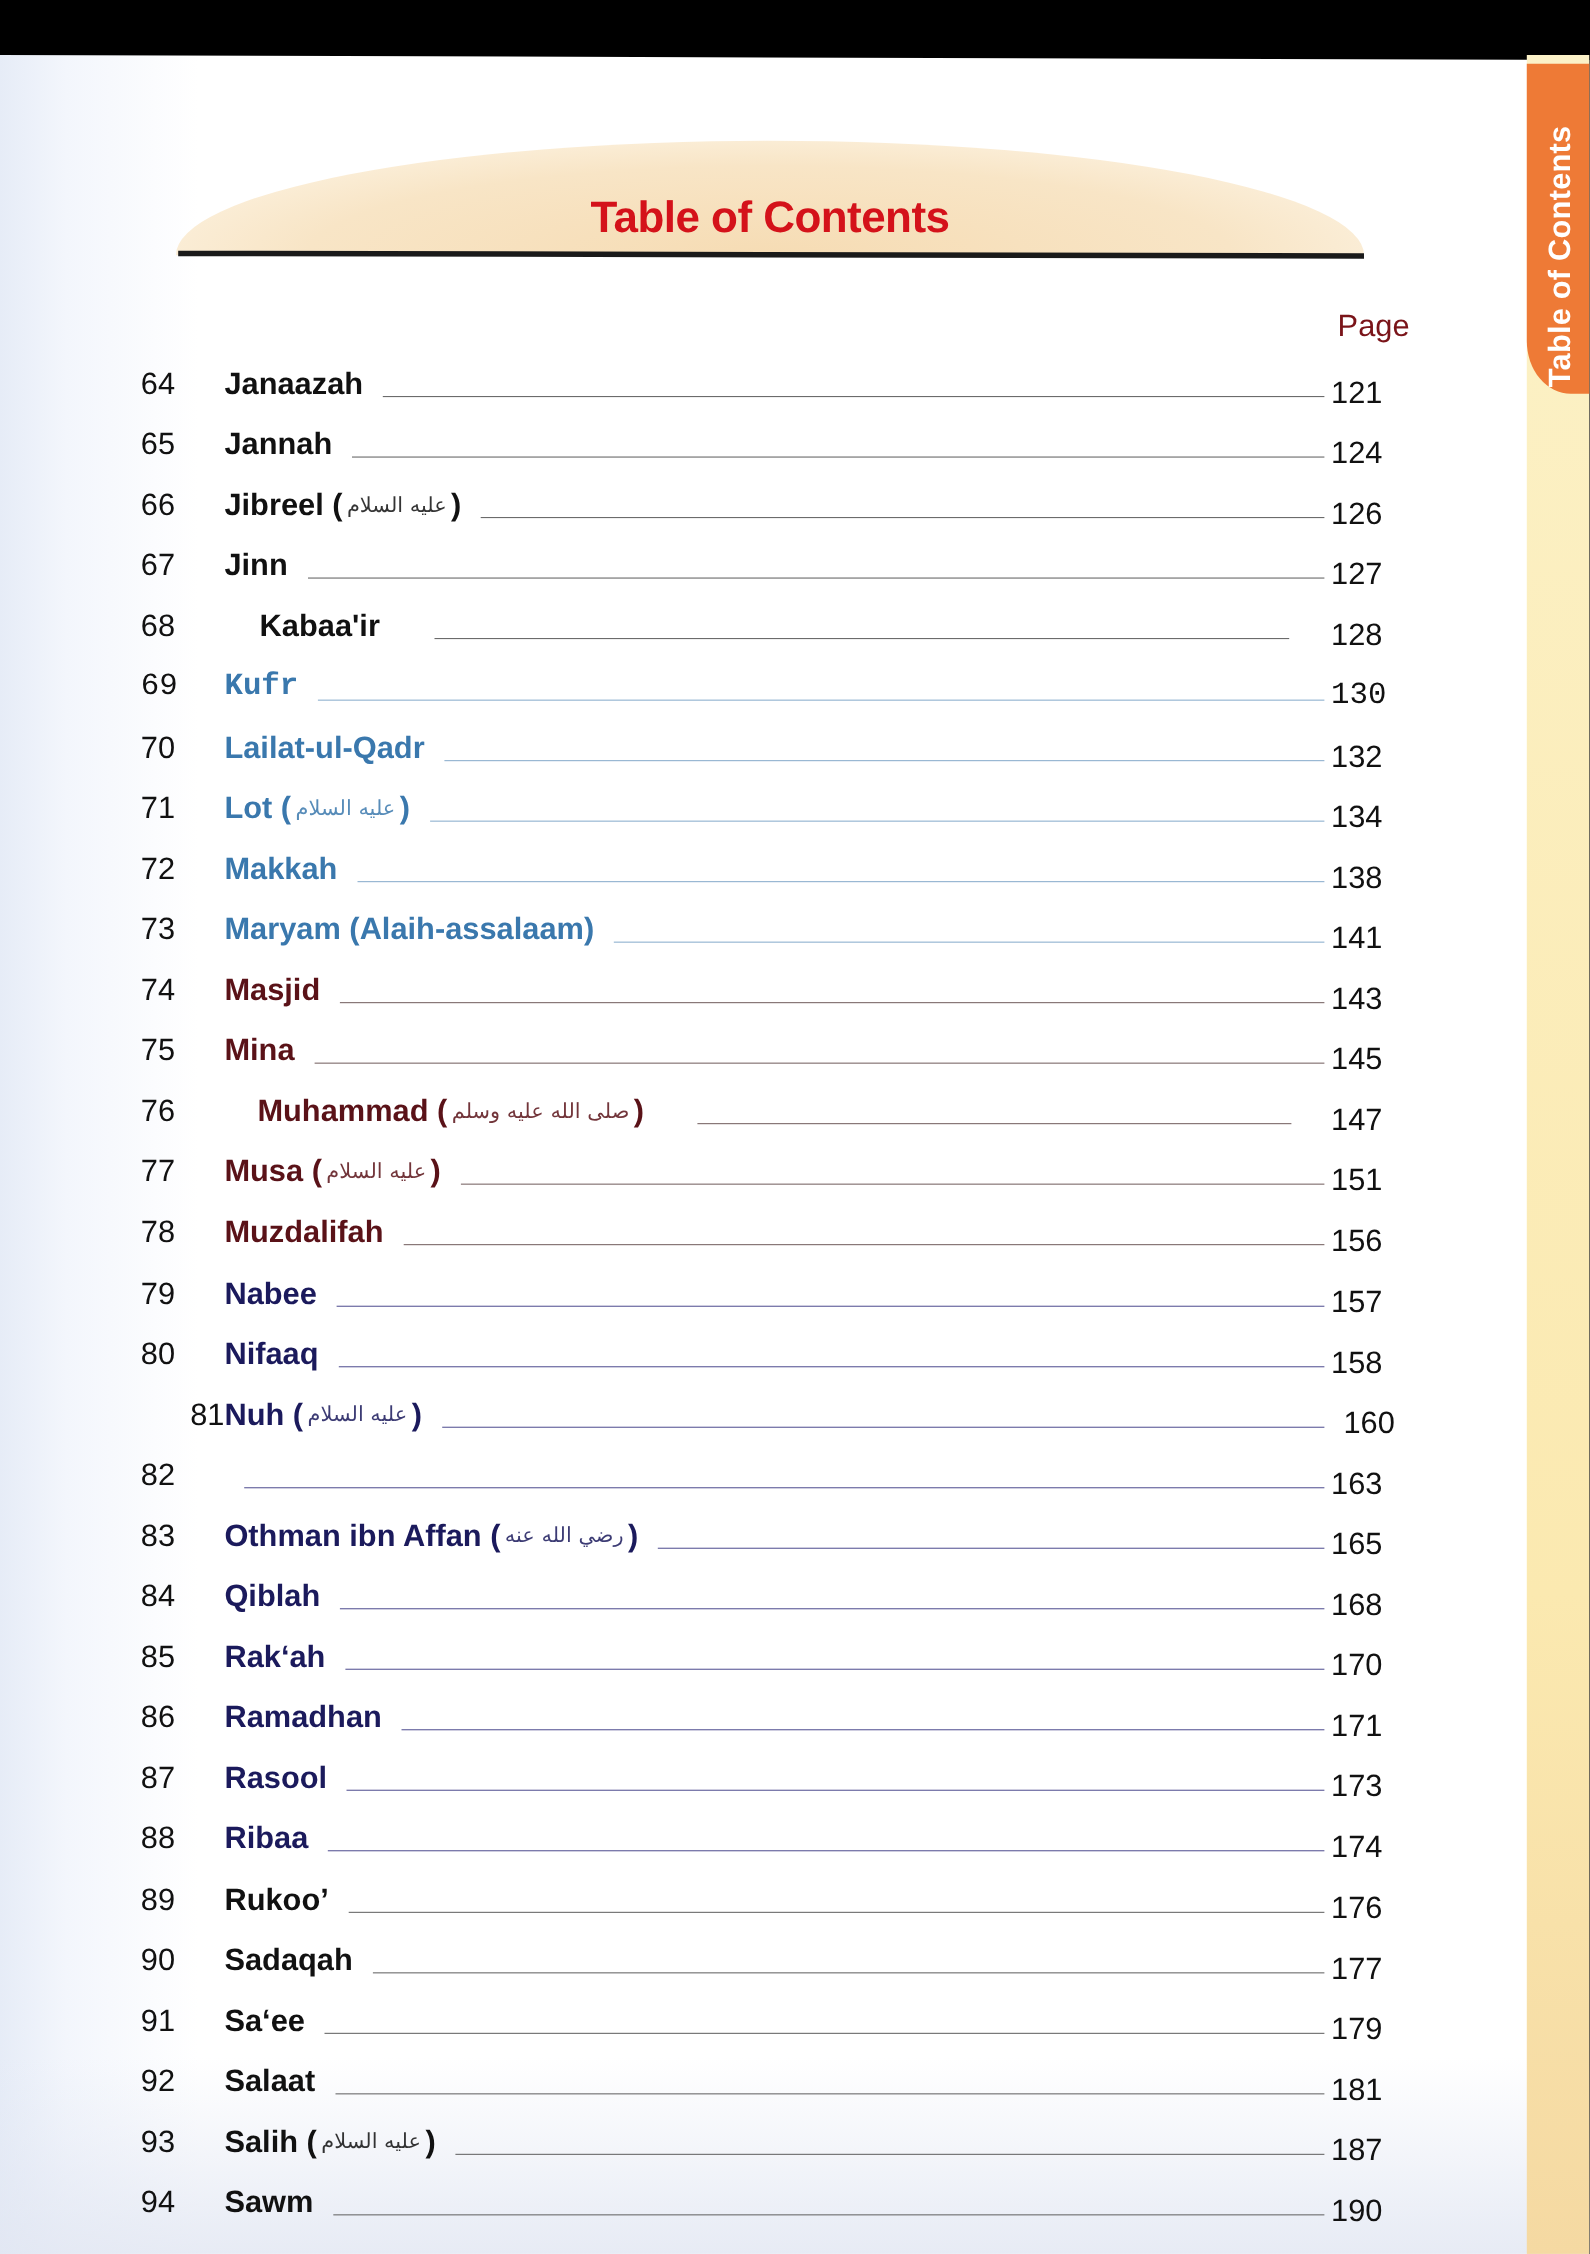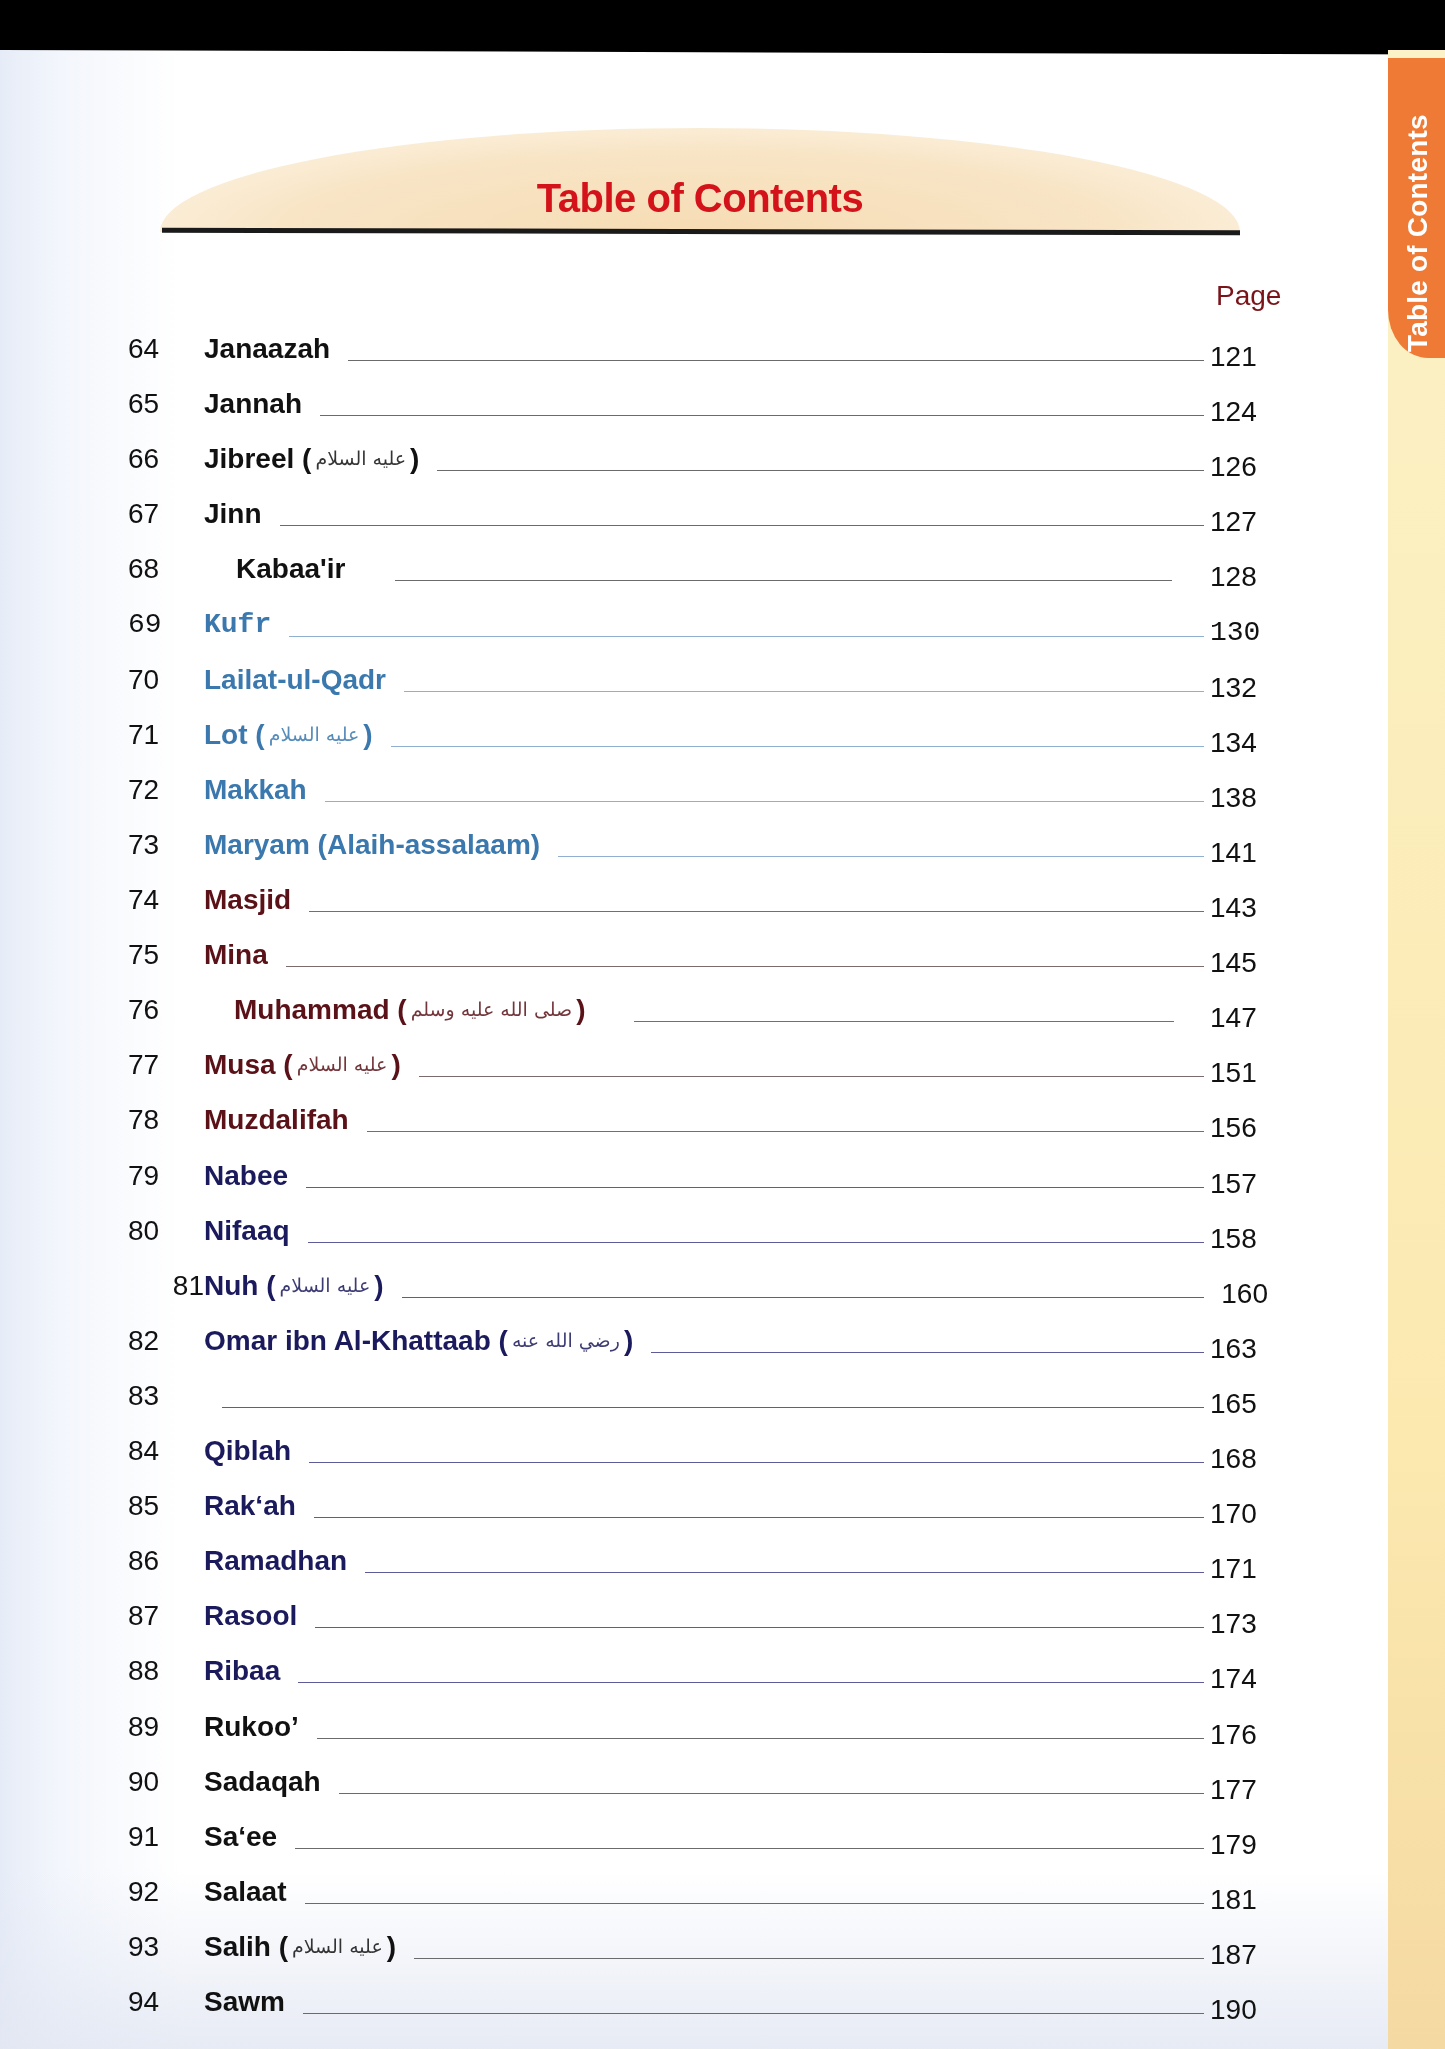--- a/index.html
+++ b/index.html
@@ -207,26 +207,26 @@
       <span class="toc-page">158</span>
     </div>
     <div class="toc-row" style="top: 1254.7px; text-align: right;">
       <span class="toc-num">81</span>
       <span class="toc-title c-navy"><span>Nuh (</span><span class="toc-honor">عليه السلام</span><span>)</span></span>
       <span class="toc-leader l-navy"></span>
       <span class="toc-page">160</span>
     </div>
     <div class="toc-row" style="top: 1309.8px;">
       <span class="toc-num">82</span>
-      <span class="toc-title c-navy"><span>Omar ibn Al-Khattaab (</span><span class="toc-honor">رضي الله عنه</span><span>)</span></span>
       <span class="toc-leader l-navy"></span>
       <span class="toc-page">163</span>
     </div>
     <div class="toc-row" style="top: 1364.9px;">
       <span class="toc-num">83</span>
+      <span class="toc-title c-navy"><span>Othman ibn Affan (</span><span class="toc-honor">رضي الله عنه</span><span>)</span></span>
       <span class="toc-leader l-navy"></span>
       <span class="toc-page">165</span>
     </div>
     <div class="toc-row" style="top: 1420px;">
       <span class="toc-num">84</span>
       <span class="toc-title c-navy"><span>Qiblah</span></span>
       <span class="toc-leader l-navy"></span>
       <span class="toc-page">168</span>
     </div>
     <div class="toc-row" style="top: 1475.1px;">

